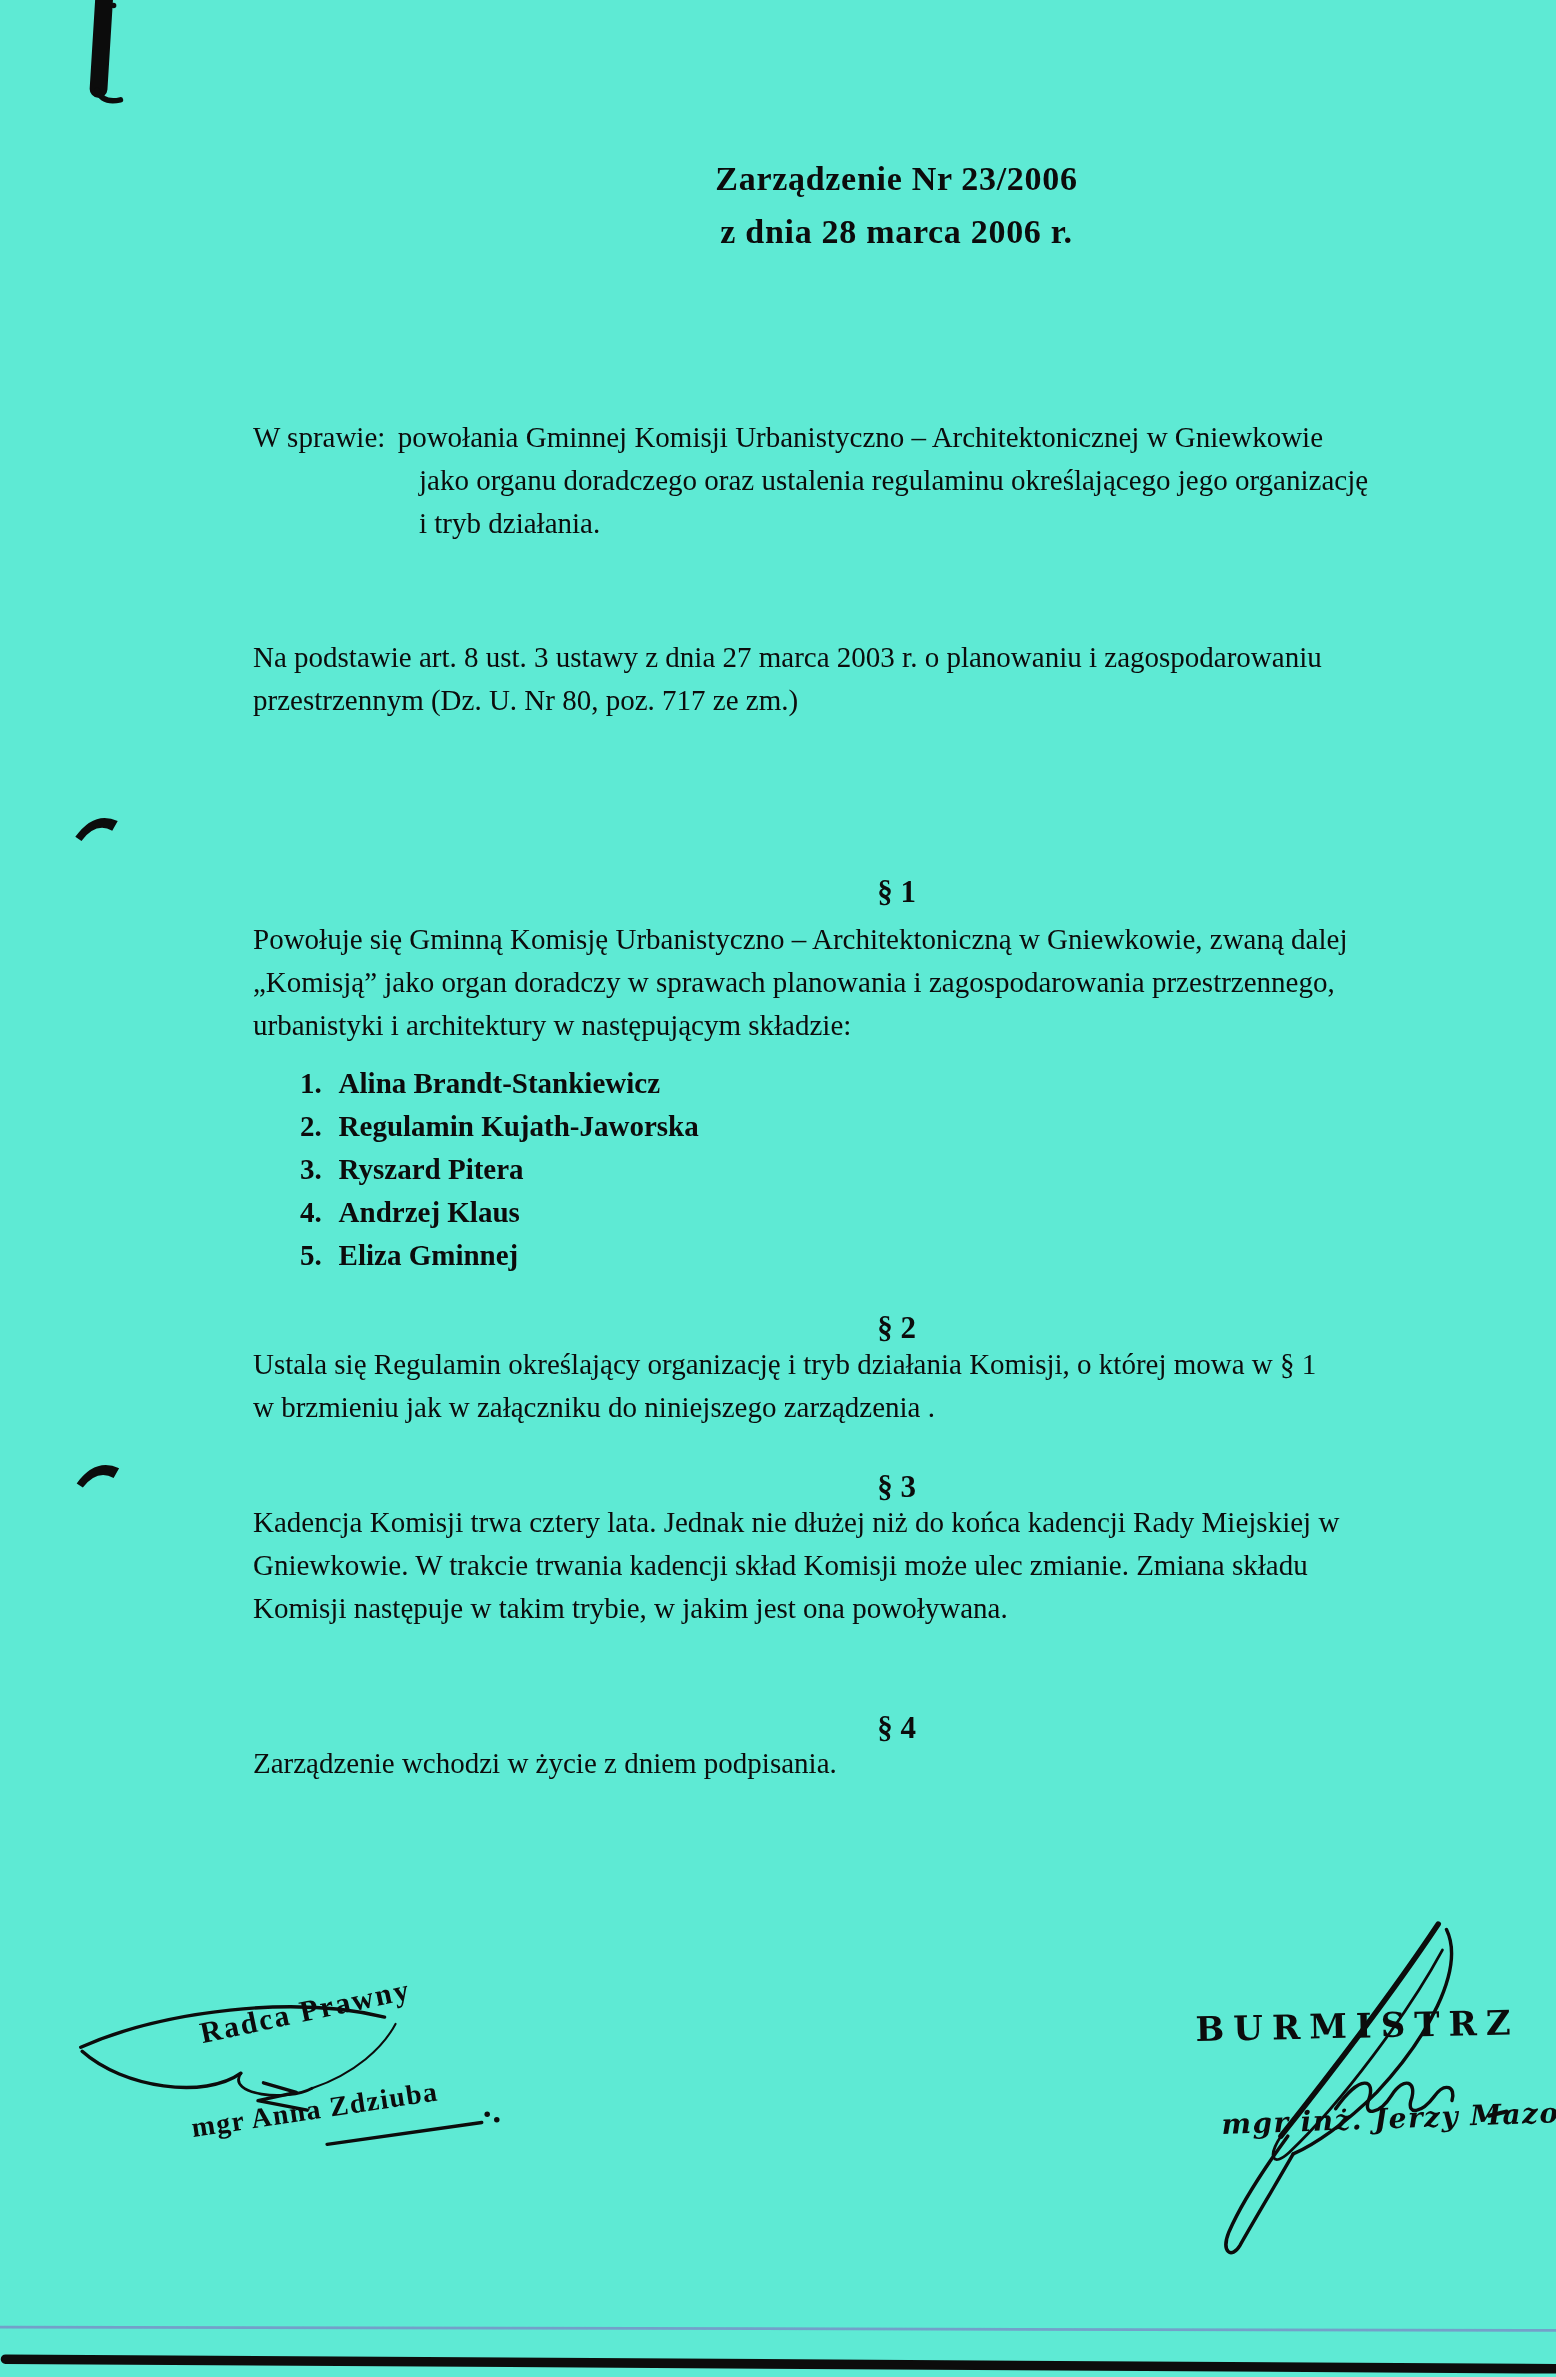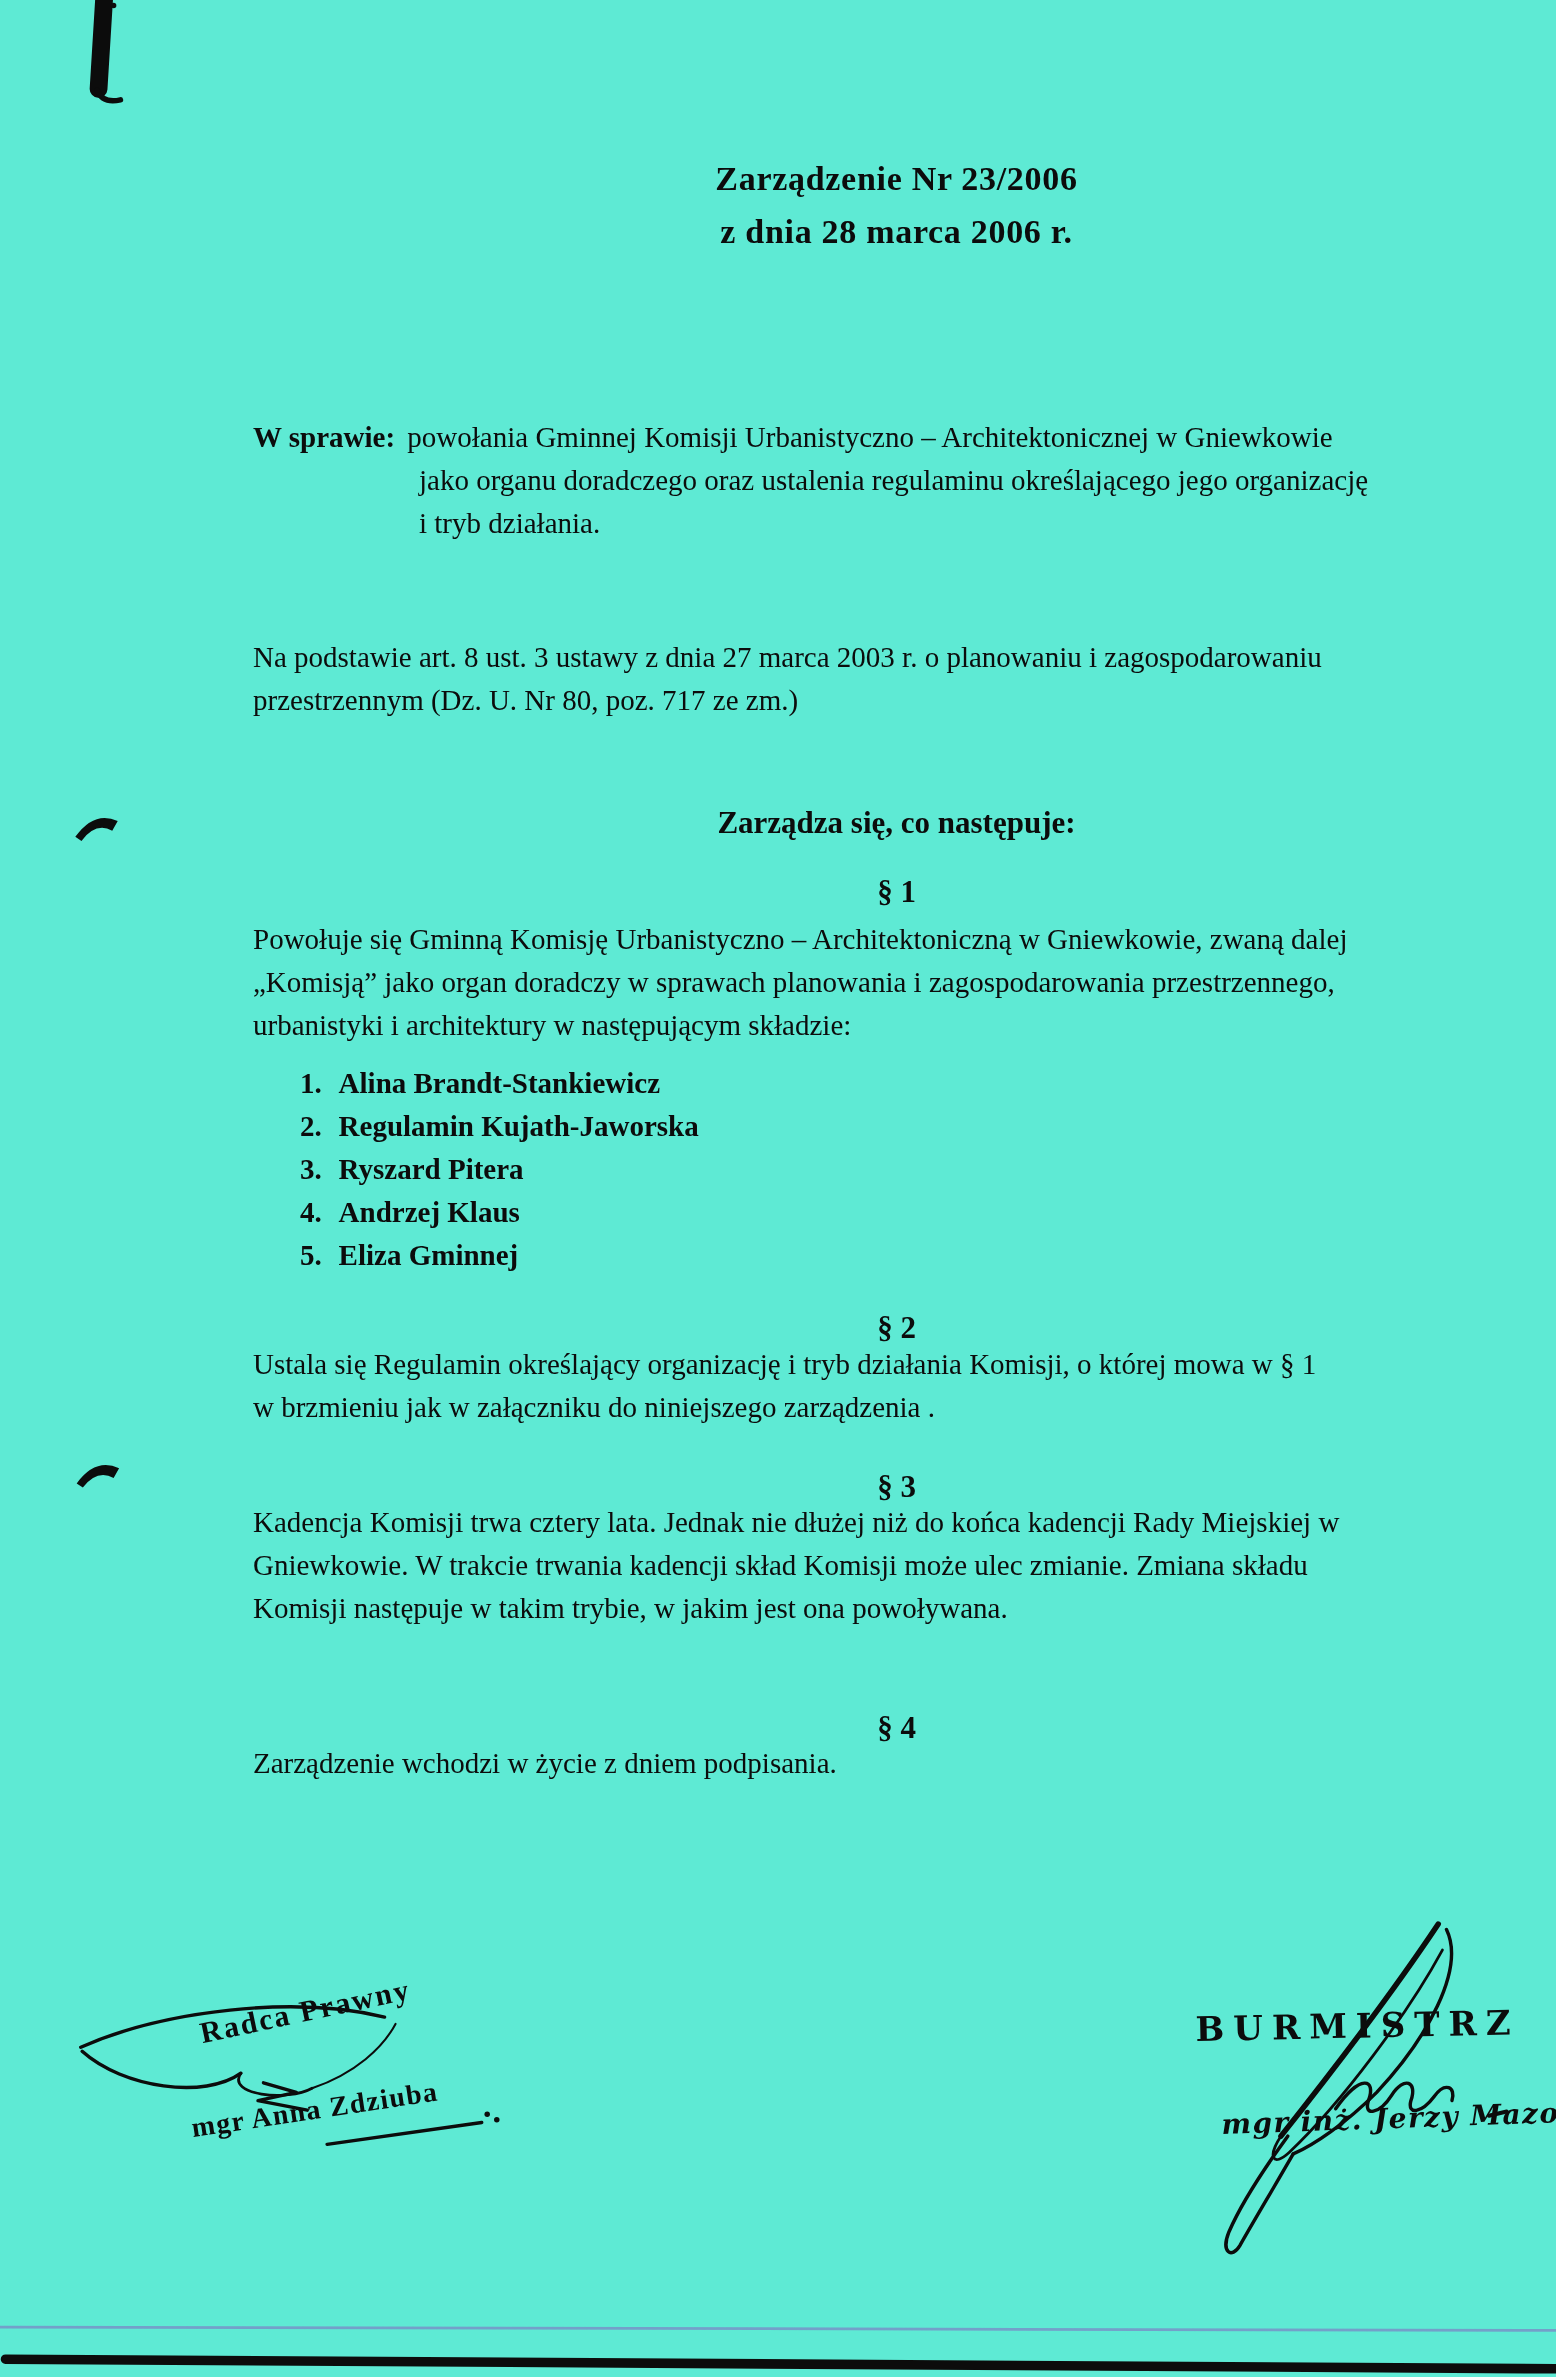--- a/index.html
+++ b/index.html
@@ -13,21 +13,21 @@
   }
   .abs{position:absolute;}
   .title-block{
     left:253px;top:152px;width:1287px;
     text-align:center;font-weight:bold;
     font-size:34px;line-height:53px;
     letter-spacing:0.7px;
   }
   .body-text{font-size:29px;line-height:43px;}
   .subject{left:253px;top:416px;width:1307px;}
-  .subject-label{display:inline-block;font-weight:bold;}
+  .subject-label{display:inline-block;}
   .subject-first-text{margin-left:12.3px;}
   .subject-cont{margin-left:166px;}
   .legal{left:253px;top:636px;width:1307px;}
   .enacting{
     left:253px;top:805px;width:1287px;
     text-align:center;font-weight:bold;font-size:31px;
   }
   .section-head{
     left:253px;width:1287px;text-align:center;
     font-weight:bold;font-size:31px;line-height:34px;
@@ -87,21 +87,20 @@
     </div>
     <div class="subject-cont">jako organu doradczego oraz ustalenia regulaminu określającego jego organizację</div>
     <div class="subject-cont">i tryb działania.</div>
   </div>
 
   <div class="abs body-text legal">
     <div>Na podstawie art. 8 ust. 3 ustawy z dnia 27 marca 2003 r. o planowaniu i zagospodarowaniu</div>
     <div>przestrzennym (Dz. U. Nr 80, poz. 717 ze zm.)</div>
   </div>
 
-  <div class="abs enacting">Zarządza się, co następuje:</div>
 
   <div class="abs section-head s1-head">§ 1</div>
   <div class="abs body-text s1-body">
     <div>Powołuje się Gminną Komisję Urbanistyczno – Architektoniczną w Gniewkowie, zwaną dalej</div>
     <div>„Komisją” jako organ doradczy w sprawach planowania i zagospodarowania przestrzennego,</div>
     <div>urbanistyki i architektury w następującym składzie:</div>
   </div>
   <ol class="abs members">
     <li>Alina Brandt-Stankiewicz</li>
     <li>Regulamin Kujath-Jaworska</li>

